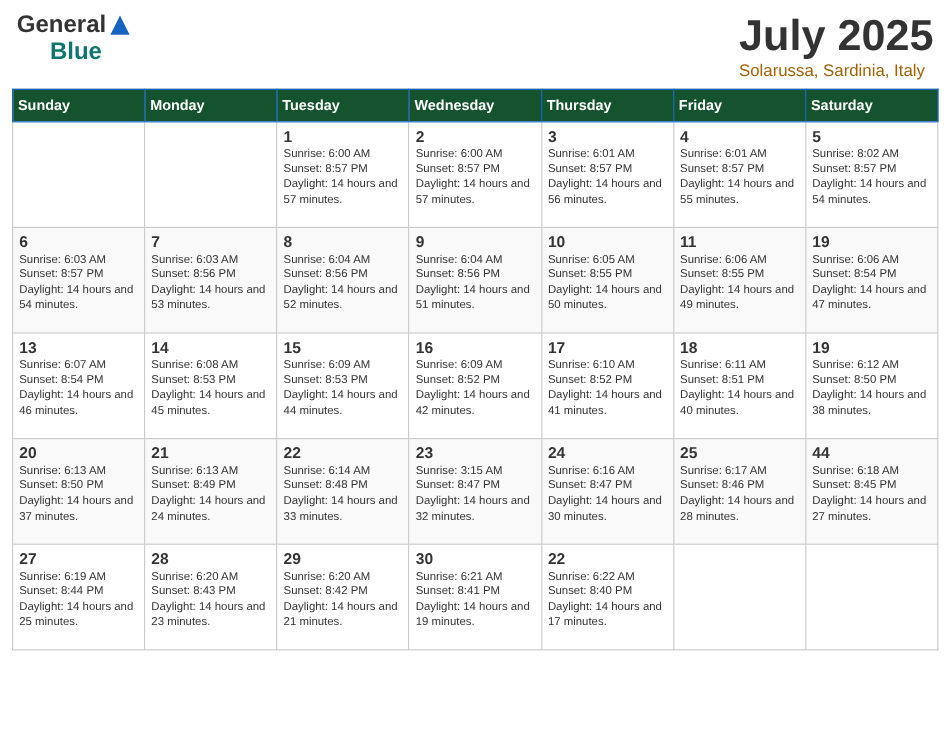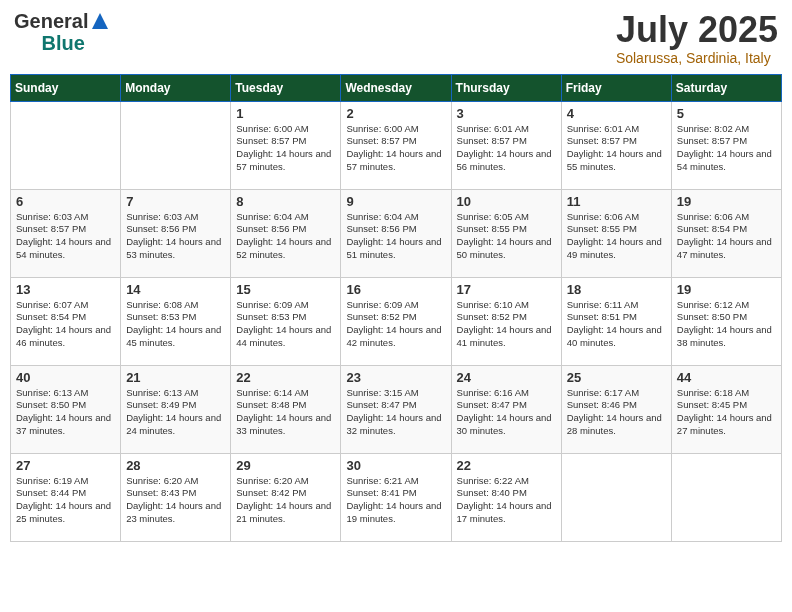--- a/index.html
+++ b/index.html
@@ -192,21 +192,21 @@
           <span class="day-num">18</span>
           <div class="day-info"><span>Sunrise: 6:11 AM</span><br><span>Sunset: 8:51 PM</span><br><span>Daylight: 14 hours and 40 minutes.</span></div>
         </td>
         <td class="row-bg-white">
           <span class="day-num">19</span>
           <div class="day-info"><span>Sunrise: 6:12 AM</span><br><span>Sunset: 8:50 PM</span><br><span>Daylight: 14 hours and 38 minutes.</span></div>
         </td>
       </tr>
       <tr>
         <td class="row-bg-light">
-          <span class="day-num">40</span>
+          <span class="day-num">20</span>
           <div class="day-info"><span>Sunrise: 6:13 AM</span><br><span>Sunset: 8:50 PM</span><br><span>Daylight: 14 hours and 37 minutes.</span></div>
         </td>
         <td class="row-bg-light">
           <span class="day-num">21</span>
           <div class="day-info"><span>Sunrise: 6:13 AM</span><br><span>Sunset: 8:49 PM</span><br><span>Daylight: 14 hours and 24 minutes.</span></div>
         </td>
         <td class="row-bg-light">
           <span class="day-num">22</span>
           <div class="day-info"><span>Sunrise: 6:14 AM</span><br><span>Sunset: 8:48 PM</span><br><span>Daylight: 14 hours and 33 minutes.</span></div>
         </td>

